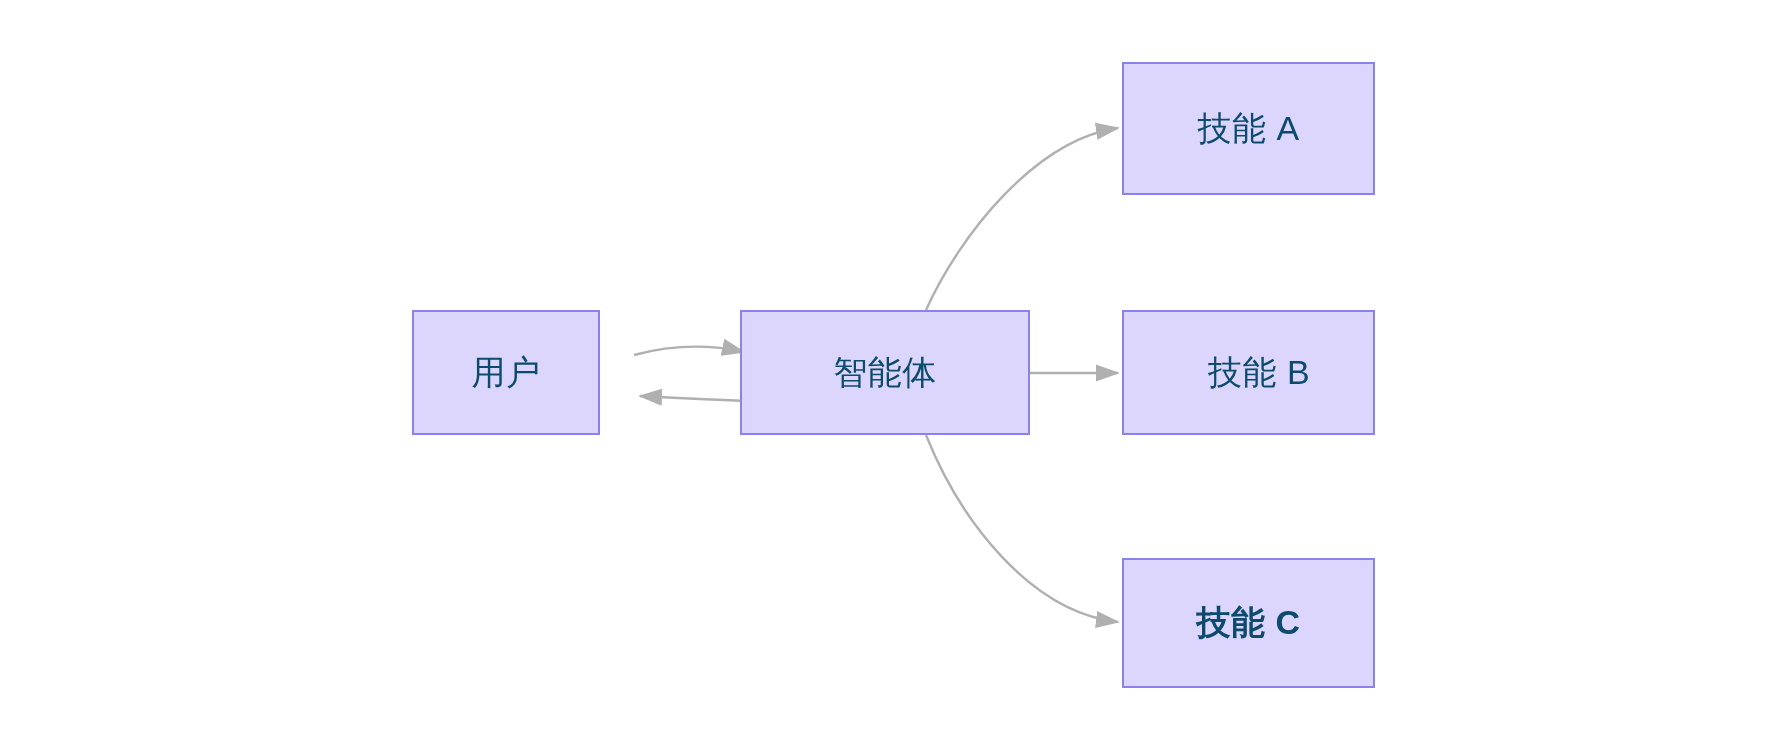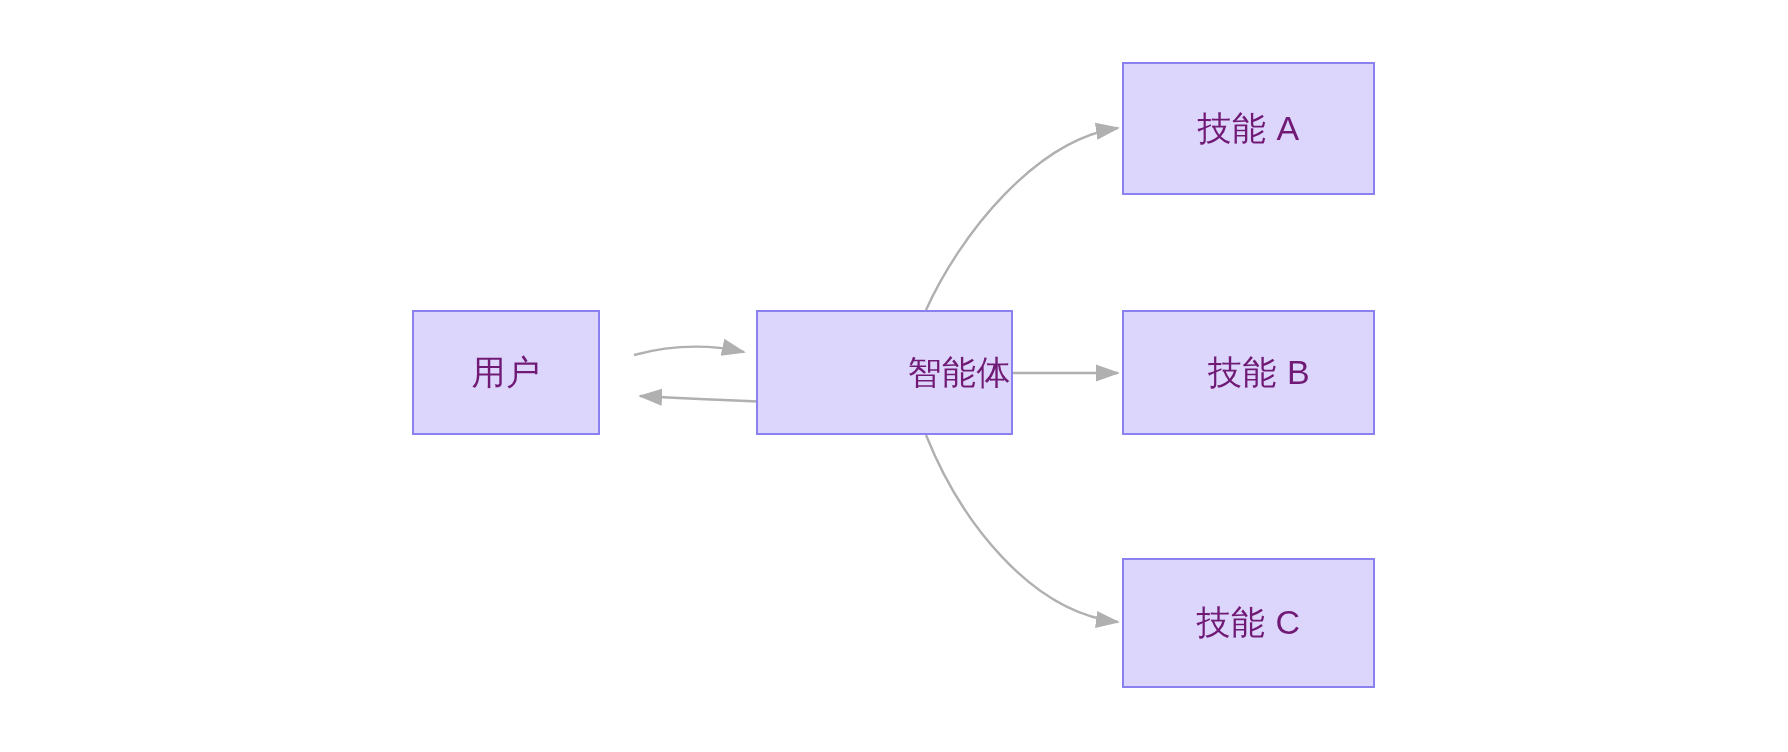--- a/index.html
+++ b/index.html
@@ -26,35 +26,35 @@
     pointer-events: none;
   }
   .node {
     position: absolute;
     box-sizing: border-box;
     background: #dcd6fc;
     border: 2px solid #8a80f0;
     display: flex;
     align-items: center;
     justify-content: center;
-    color: #701a75;
+    color: #0c4a6e;
     font-size: 34px;
     font-weight: 400;
     letter-spacing: 0.5px;
     white-space: nowrap;
   }
   .node-label {
     display: block;
   }
   
   #node-user    { left: 412px;  top: 310px; width: 188px; height: 125px; }
-  #node-agent   { left: 756px;  top: 310px; width: 257px; height: 125px; justify-content: flex-end; }
+  #node-agent   { left: 740px;  top: 310px; width: 290px; height: 125px; }
   #node-skill-a { left: 1122px; top: 62px;  width: 253px; height: 133px; }
   #node-skill-b { left: 1122px; top: 310px; width: 253px; height: 125px; padding-left: 21px; }
-  #node-skill-c { left: 1122px; top: 558px; width: 253px; height: 130px; }
+  #node-skill-c { left: 1122px; top: 558px; width: 253px; height: 130px; font-weight: bold; }
 </style>
 </head>
 <body>
 
 <div id="canvas">
 
   <svg id="edges" viewBox="0 0 1788 752" width="1788" height="752" xmlns="http://www.w3.org/2000/svg">
     <defs>
       <marker id="arrowhead" markerWidth="10" markerHeight="8" refX="9.2" refY="4" orient="auto" markerUnits="strokeWidth">
         <path d="M0,0.4 L10,4 L0,7.6 z" fill="#b0b0b0"></path>

